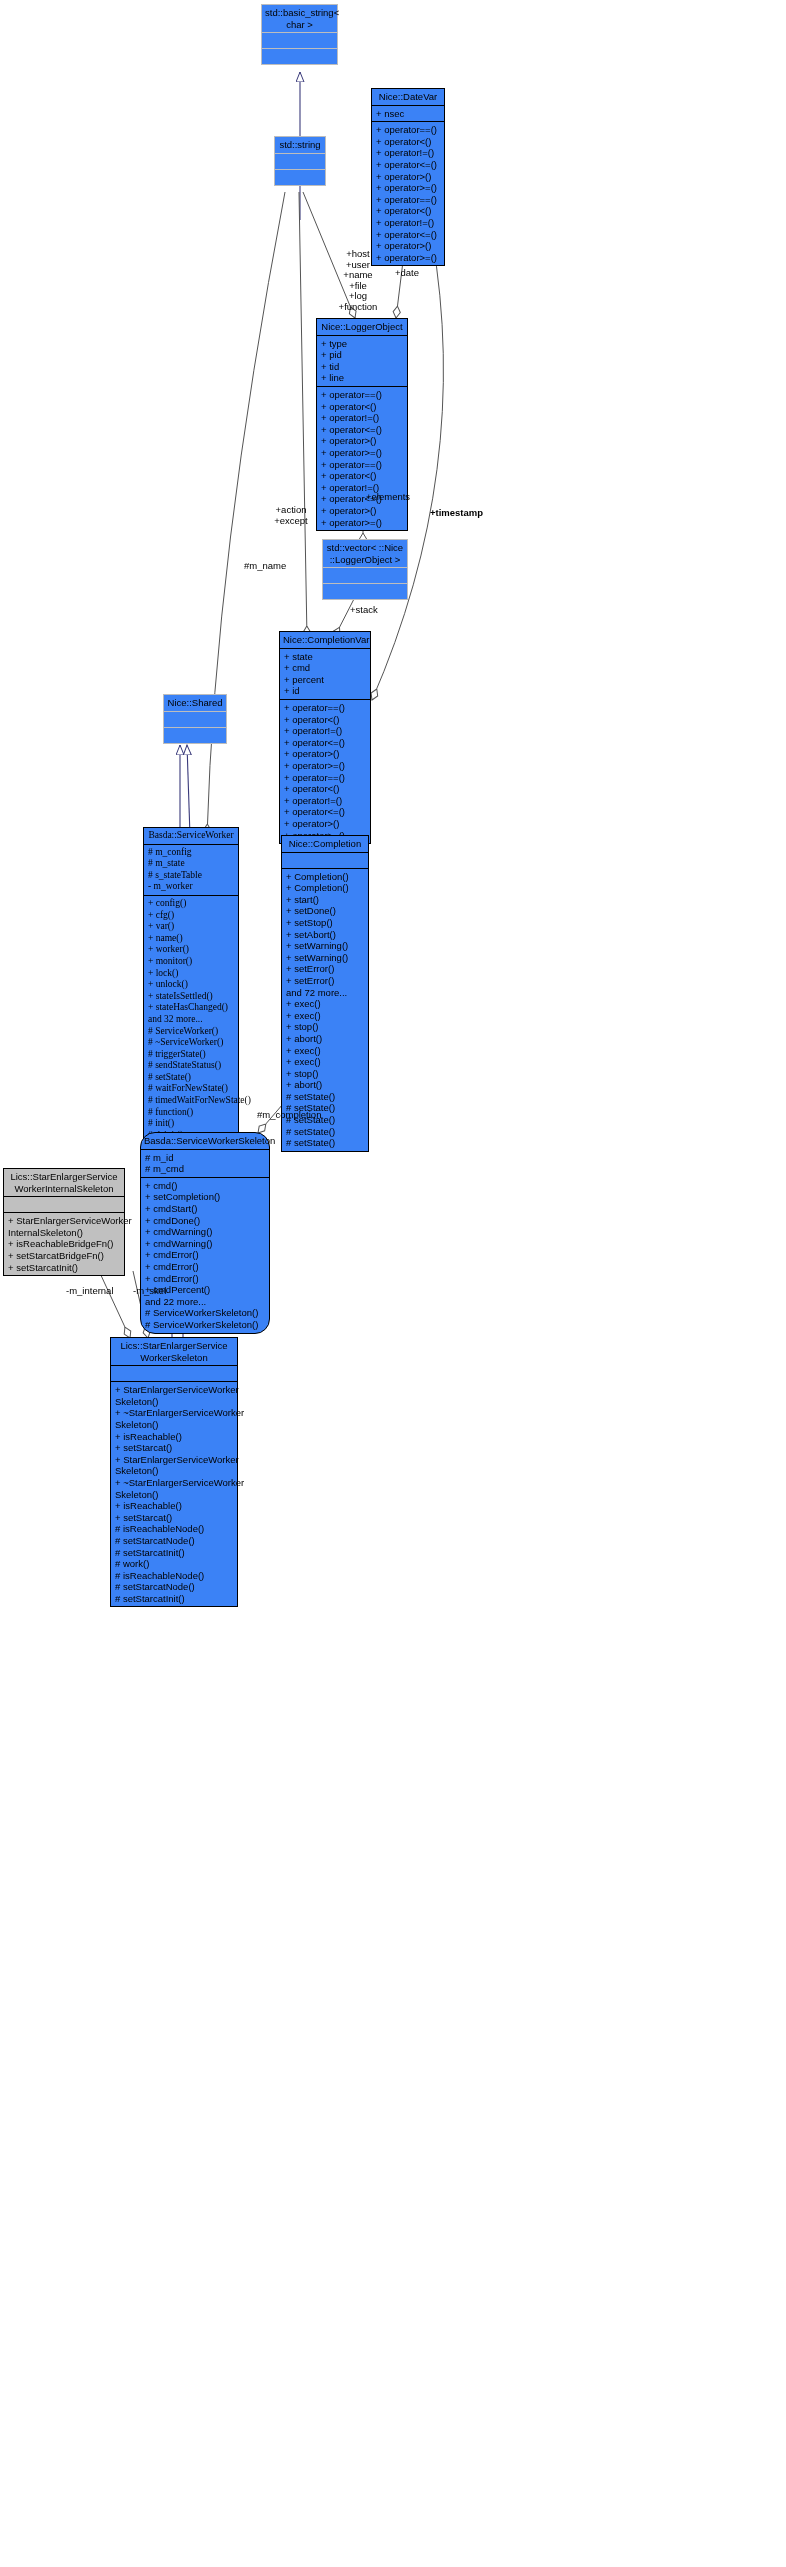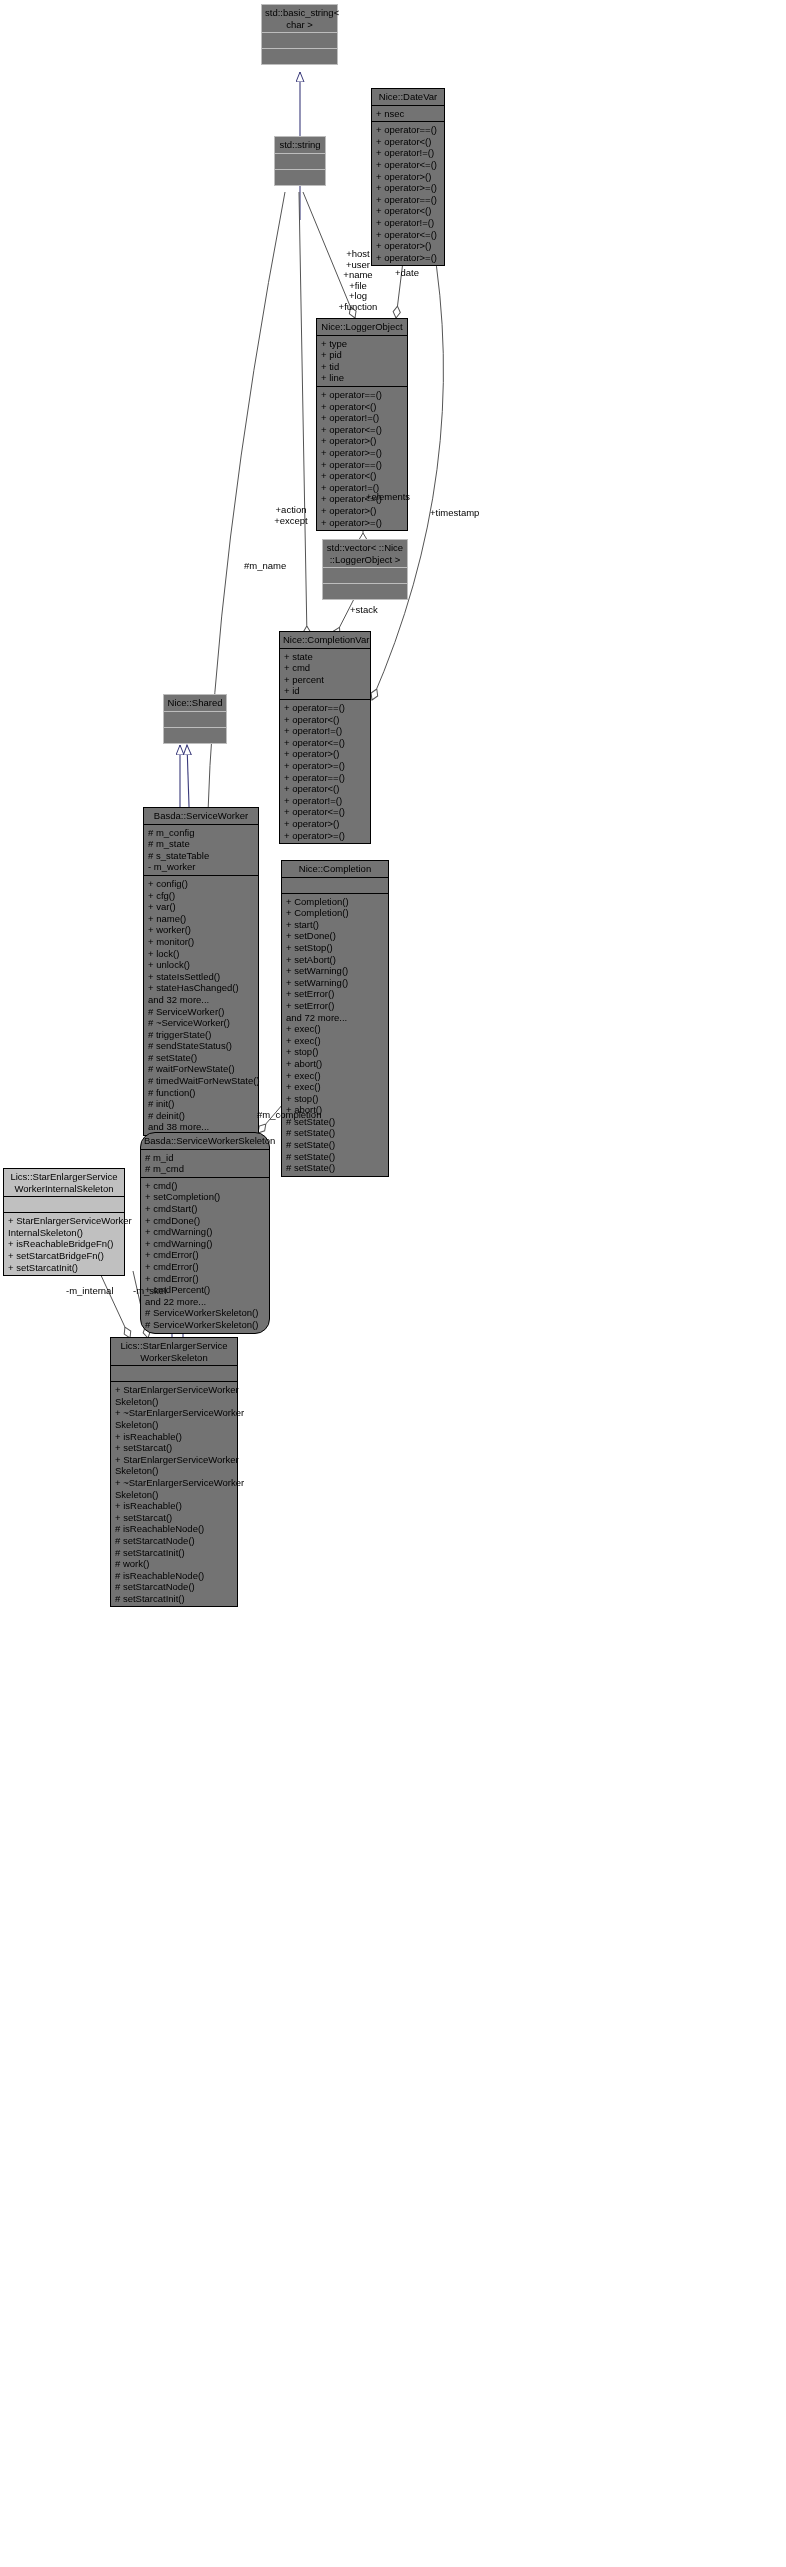--- a/index.html
+++ b/index.html
@@ -22,21 +22,21 @@
     position: absolute;
     left: 0;
     top: 0;
     width: 786px;
     height: 2567px;
     pointer-events: none;
   }
   .node {
     position: absolute;
     box-sizing: border-box;
-    background: #737373;
+    background: #3b82f6;
     border: 1px solid #000000;
     font-size: 9.5px;
     line-height: 11.6px;
   }
   .node.light {
     border: 1px solid #bdbdbd;
   }
   .node.grey {
     background: #c0c0c0;
     border: 1px solid #000000;
@@ -197,21 +197,21 @@
       <div class="row">+ operator&gt;()</div>
       <div class="row">+ operator&gt;=()</div>
     </div>
   </div>
 
   <div class="edgelabel center" style="left:263px; top:505px; width:56px;">+action
 +except</div>
 
   <div class="edgelabel" style="left:366px; top:492px;">+elements</div>
 
-  <div class="edgelabel" style="left:430px; top:508px;">+timestamp</div>
+  <div class="edgelabel" style="left:430px; top:508px;font-weight:bold;">+timestamp</div>
 
   <div class="node light" style="left:322px; top:539px; width:86px;">
     <div class="title">std::vector&lt; ::Nice
 ::LoggerObject &gt;</div>
     <div class="sep"></div>
     <div class="compartment empty"></div>
     <div class="sep"></div>
     <div class="compartment empty"></div>
   </div>
 
@@ -246,21 +246,21 @@
   </div>
 
   <div class="node light" style="left:163px; top:694px; width:64px;">
     <div class="title">Nice::Shared</div>
     <div class="sep"></div>
     <div class="compartment empty"></div>
     <div class="sep"></div>
     <div class="compartment empty"></div>
   </div>
 
-  <div class="node" style="left:143px; top:807px; width:116px;">
+  <div class="node" style="left:143px; top:827px; width:96px;font-family:Liberation Serif, serif;">
     <div class="title">Basda::ServiceWorker</div>
     <div class="sep"></div>
     <div class="compartment">
       <div class="row"># m_config</div>
       <div class="row"># m_state</div>
       <div class="row"># s_stateTable</div>
       <div class="row">- m_worker</div>
     </div>
     <div class="sep"></div>
     <div class="compartment">
@@ -282,21 +282,21 @@
       <div class="row"># setState()</div>
       <div class="row"># waitForNewState()</div>
       <div class="row"># timedWaitForNewState()</div>
       <div class="row"># function()</div>
       <div class="row"># init()</div>
       <div class="row"># deinit()</div>
       <div class="row">and 38 more...</div>
     </div>
   </div>
 
-  <div class="node" style="left:281px; top:860px; width:108px;">
+  <div class="node" style="left:281px; top:835px; width:88px;">
     <div class="title">Nice::Completion</div>
     <div class="sep"></div>
     <div class="compartment empty"></div>
     <div class="sep"></div>
     <div class="compartment">
       <div class="row">+ Completion()</div>
       <div class="row">+ Completion()</div>
       <div class="row">+ start()</div>
       <div class="row">+ setDone()</div>
       <div class="row">+ setStop()</div>

